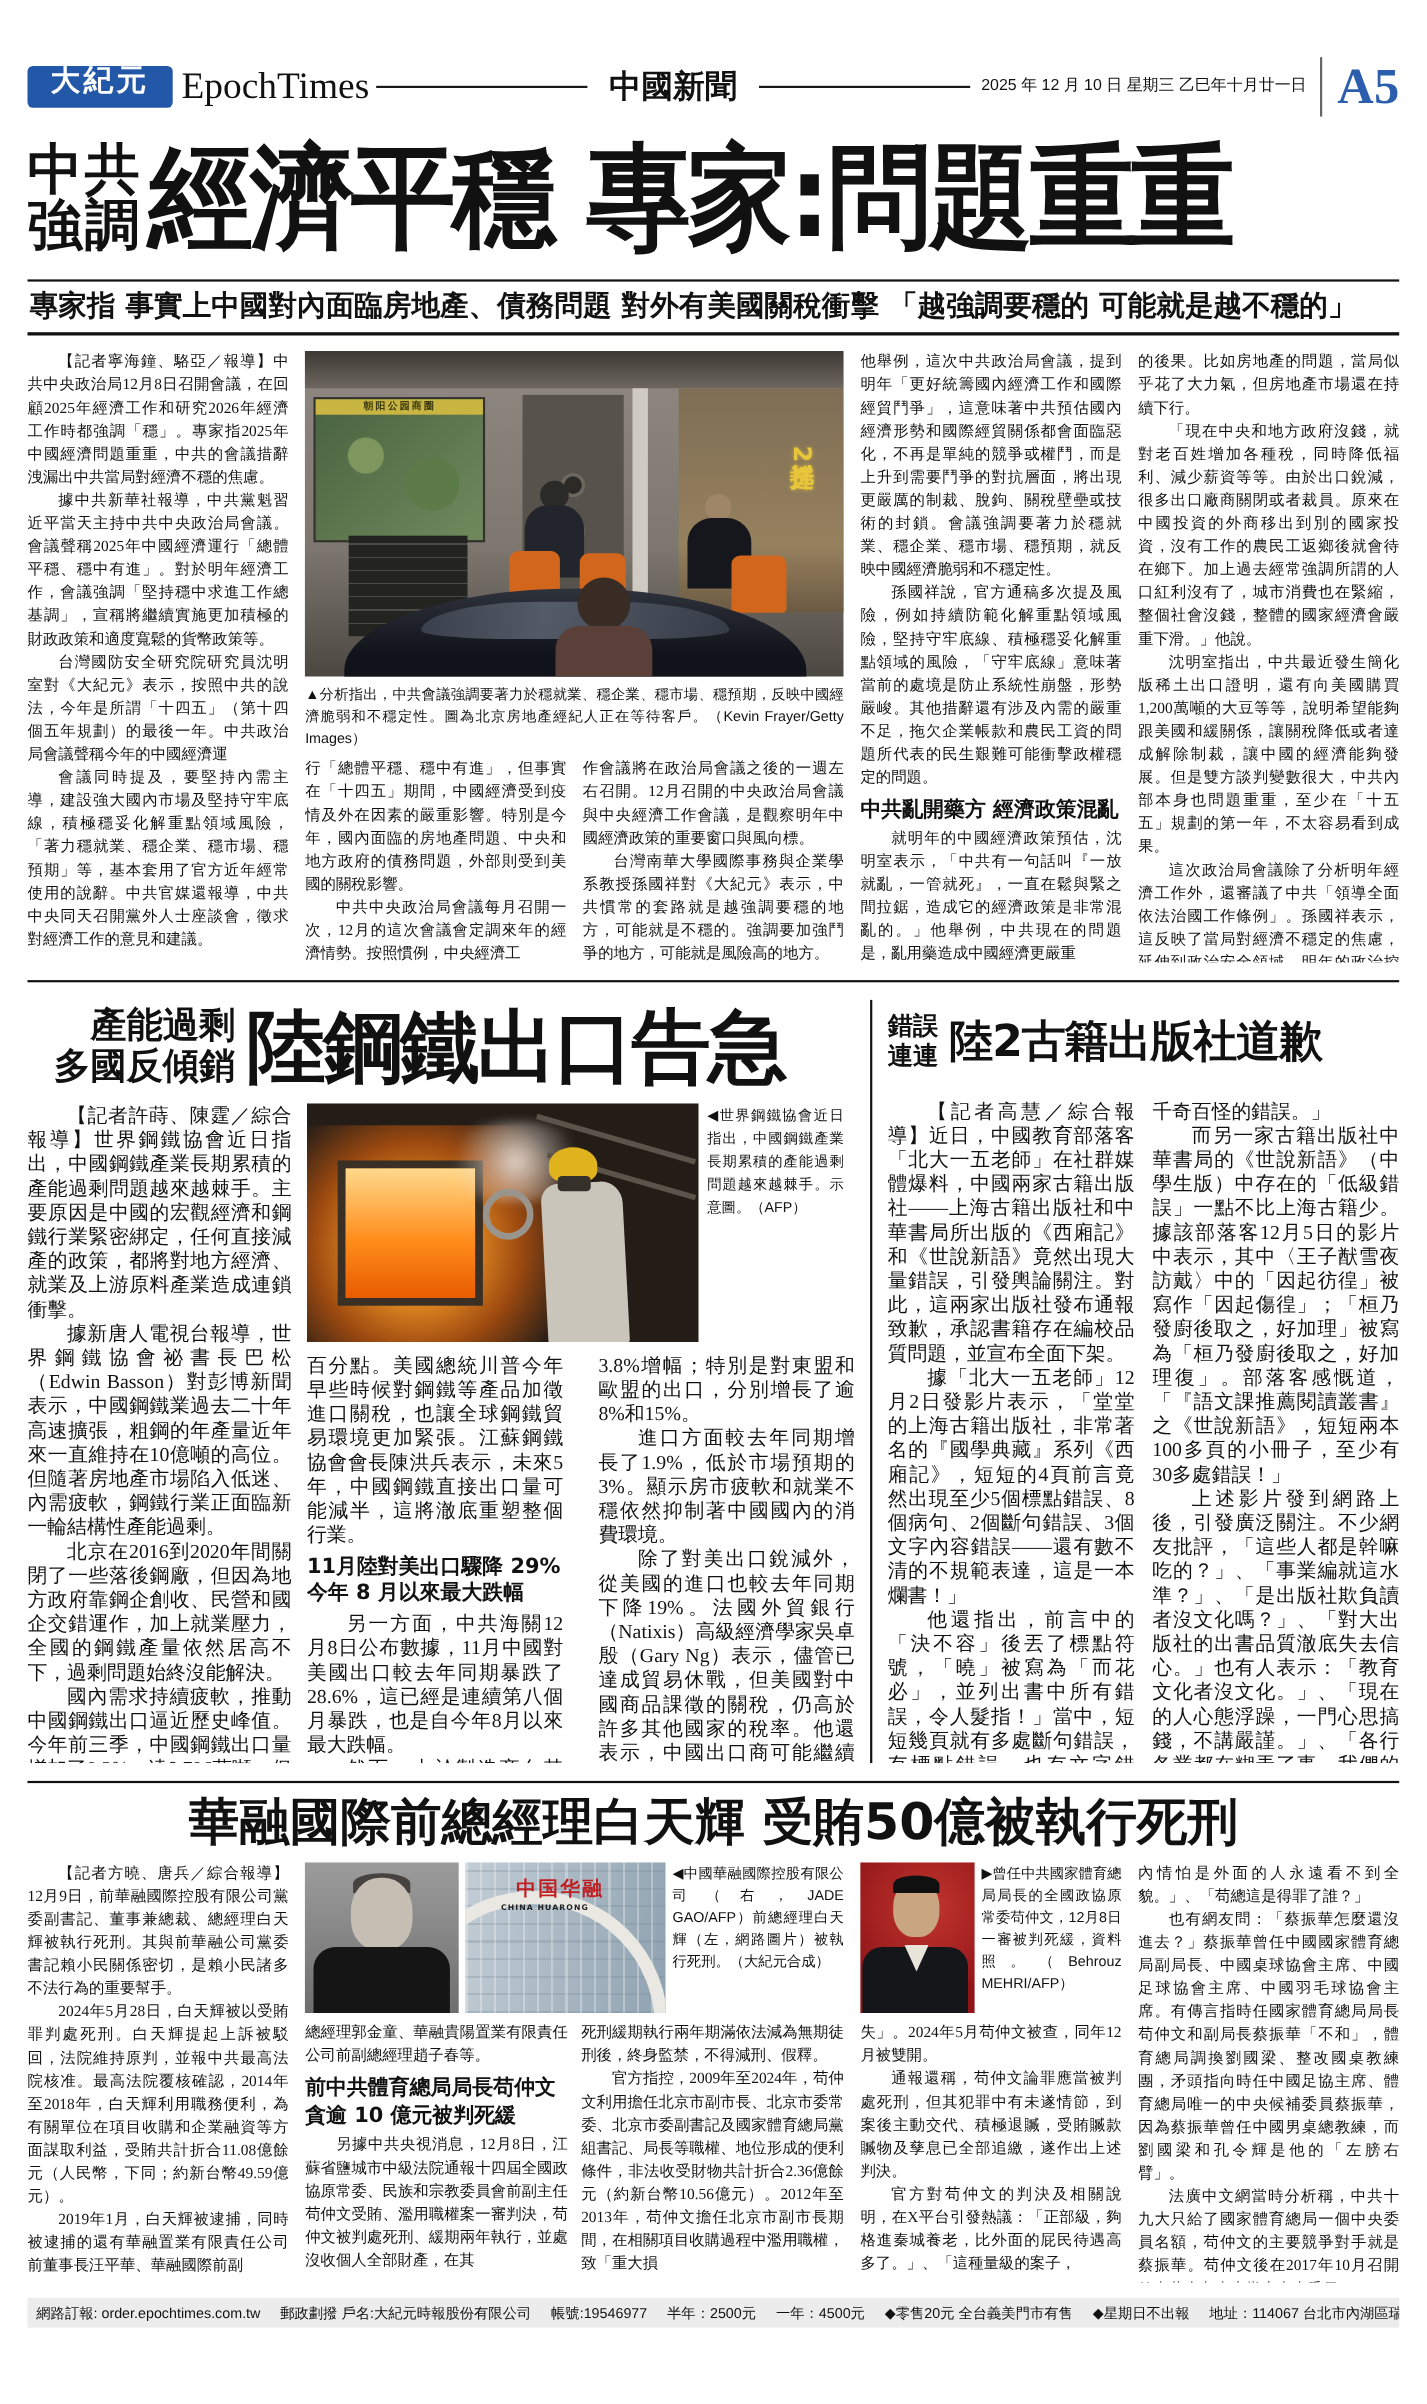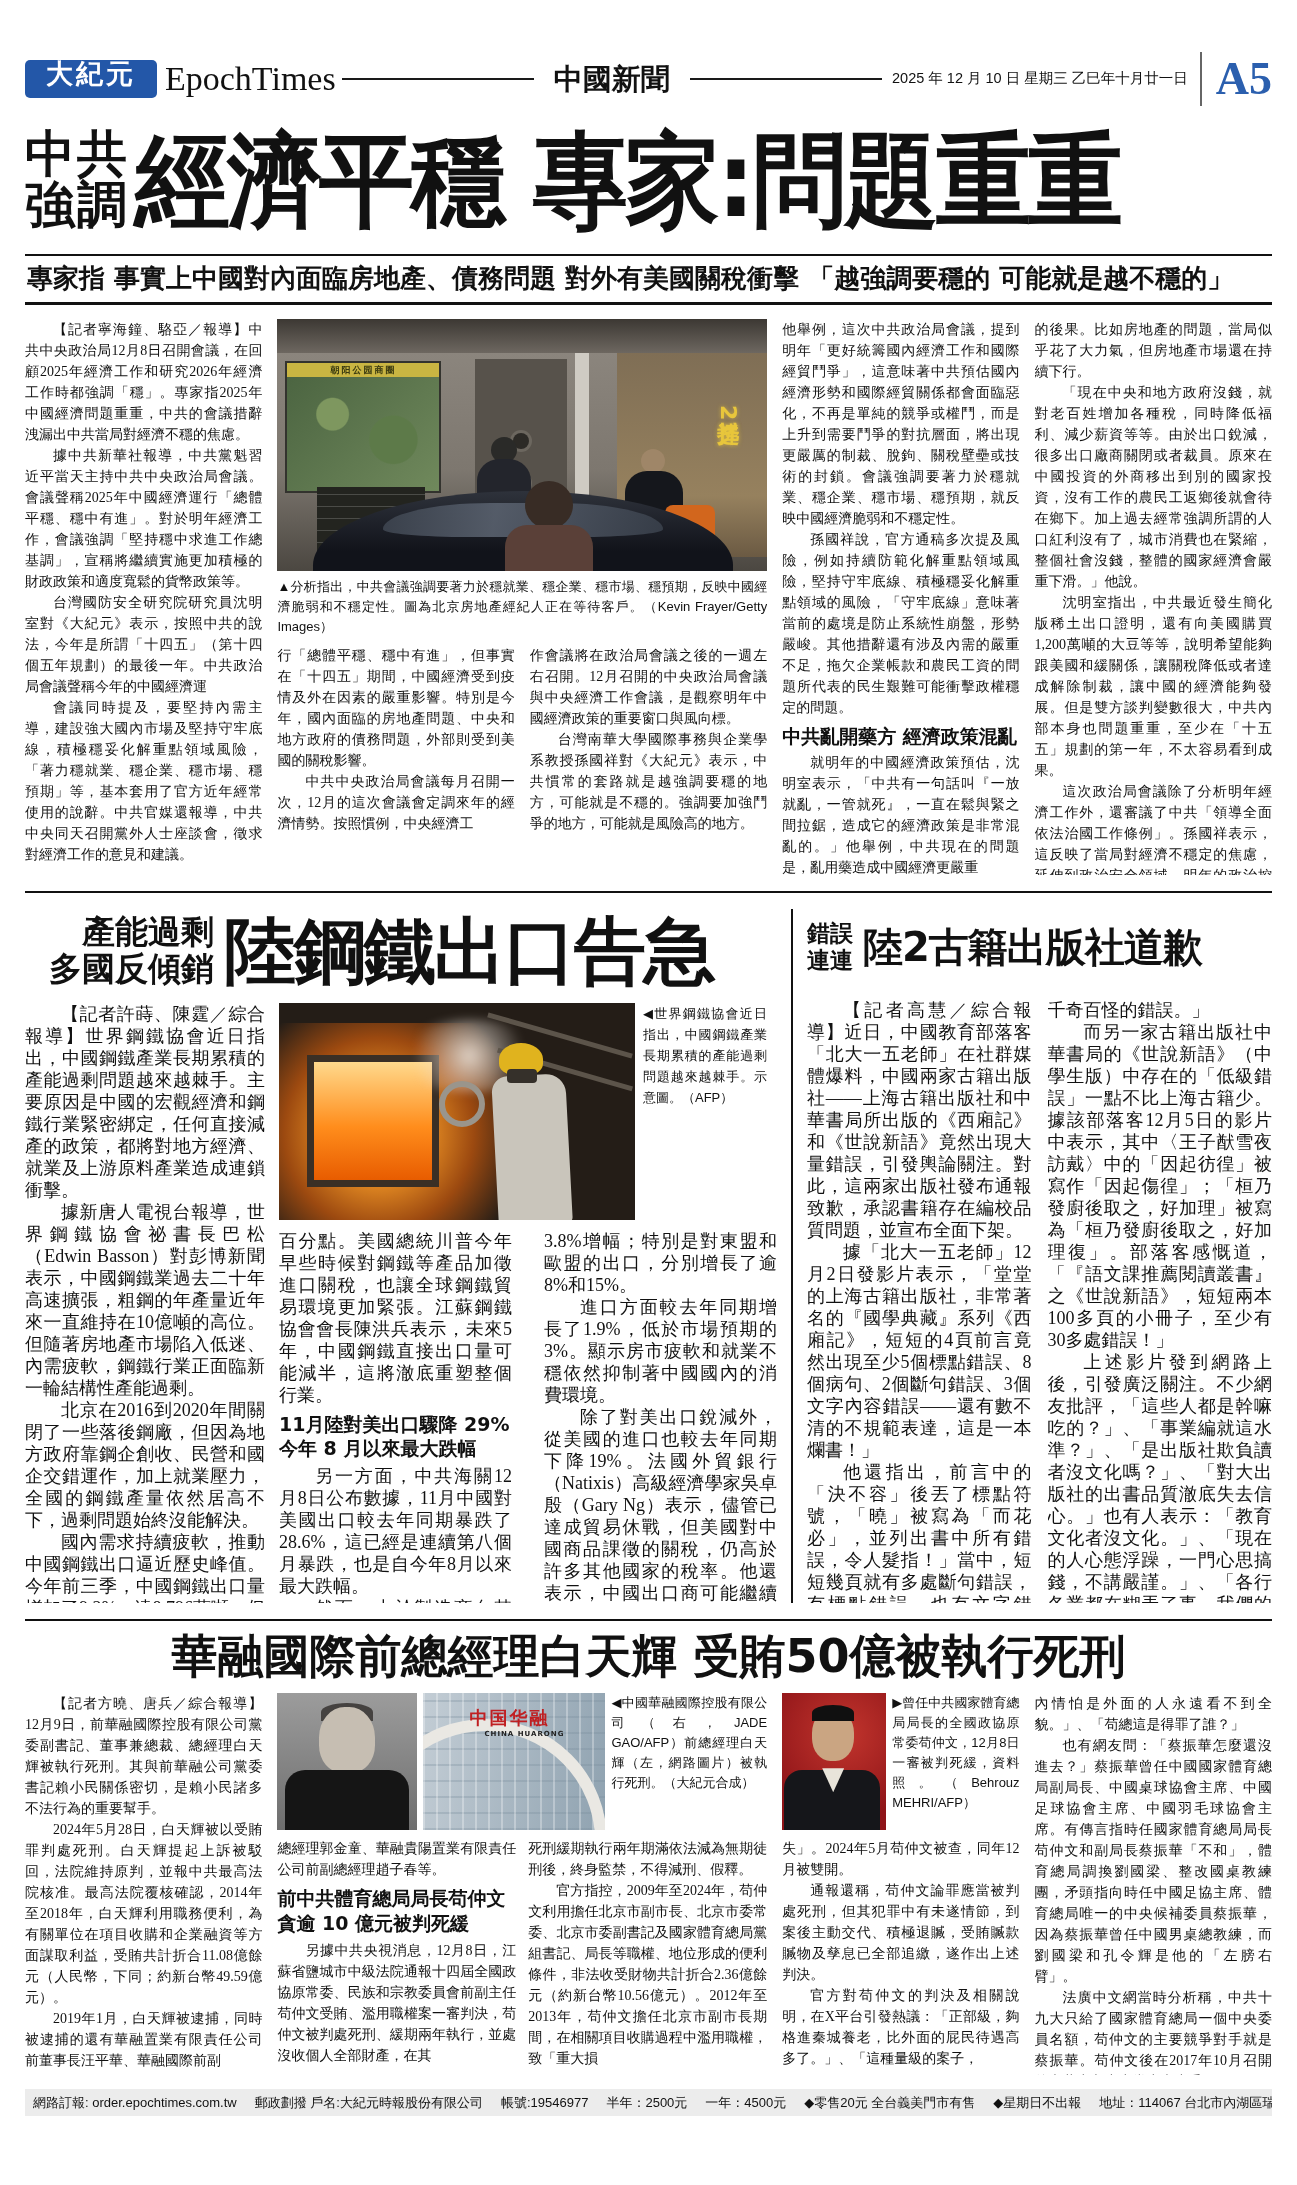--- a/index.html
+++ b/index.html
@@ -71,21 +71,21 @@
   .hua .midcols{margin-top:8px;gap:12px;}
   .col4wrap{display:flex;flex-direction:column;overflow:hidden;}
   .hua-top2{display:flex;gap:6px;height:137px;flex:0 0 auto;margin-bottom:8px;}
   .hua-top2 .caption{flex:1;margin-top:0;}
   .col5{display:flex;flex-direction:column;}
   
   .pfooter{margin-top:14px;background:#ececec;height:27px;display:flex;align-items:center;
      font:400 13px/1 "Liberation Sans","DejaVu Sans",sans-serif;padding:0 8px;gap:18px;white-space:nowrap;overflow:hidden;}
   
   .photo{position:relative;overflow:hidden;background:#777;}
-  .lead-photo{height:252px;flex:0 0 auto;background:linear-gradient(180deg,#8f8981 0%,#7d776f 60%,#4b4741 100%);}
+  .lead-photo{height:296px;flex:0 0 auto;background:linear-gradient(180deg,#8f8981 0%,#7d776f 60%,#4b4741 100%);}
   .lp-ceiling{position:absolute;left:0;top:0;right:0;height:34px;background:linear-gradient(#3c3833,#6d6760);}
   .lp-map{position:absolute;left:8px;top:42px;width:152px;height:128px;background:
       radial-gradient(circle at 30% 40%,#7e975f 0 12%,transparent 13%),
       radial-gradient(circle at 70% 60%,#5d7a49 0 18%,transparent 19%),
       linear-gradient(135deg,#4a6340,#70895c);border:2px solid #33332e;}
   .lp-map-strip{position:absolute;left:0;top:0;right:0;height:14px;background:#c9b542;
       color:#3a3a10;font:700 9px/14px "DejaVu Sans",sans-serif;text-align:center;letter-spacing:2px;}
   .lp-board{position:absolute;left:40px;top:168px;width:108px;height:92px;background:#23241f;
       background-image:repeating-linear-gradient(0deg,rgba(255,255,255,.18) 0 1px,transparent 1px 12px);}
   .lp-door{position:absolute;left:198px;top:40px;width:92px;height:196px;background:#57524b;}
@@ -114,21 +114,21 @@
   .sp-disc{position:absolute;right:150px;top:78px;width:34px;height:34px;border:6px solid #9a958c;border-radius:50%;background:transparent;}
   .man-photo{width:140px;flex:0 0 auto;background:linear-gradient(180deg,#9c9c9c,#6e6e6e);}
   .mp-head{position:absolute;left:42px;top:14px;width:56px;height:66px;background:#c6beb2;border-radius:46% 46% 42% 42%;}
   .mp-hair{position:absolute;left:44px;top:10px;width:52px;height:18px;background:#454240;border-radius:50% 50% 0 0;}
   .mp-body{position:absolute;left:8px;bottom:0;width:124px;height:60px;background:#151515;border-radius:20px 20px 0 0;}
   .bldg-photo{width:182px;flex:0 0 auto;background:linear-gradient(100deg,#c3cdd5,#8fa2b0);}
   .bp-glass{position:absolute;inset:0;background:repeating-linear-gradient(90deg,rgba(255,255,255,.3) 0 2px,transparent 2px 13px),
       repeating-linear-gradient(0deg,rgba(120,140,155,.3) 0 2px,transparent 2px 16px);}
   .bp-arc{position:absolute;left:-60px;top:26px;width:220px;height:220px;border:12px solid #eae8e3;border-radius:50%;}
   .bp-sign{position:absolute;left:46px;top:16px;color:#c01f22;font:900 18px/1 "DejaVu Sans",sans-serif;letter-spacing:2px;}
-  .bp-sign-en{position:absolute;left:61px;top:38px;color:#222;font:700 7px/1 "DejaVu Sans",sans-serif;letter-spacing:1px;}
+  .bp-sign-en{position:absolute;left:32px;top:38px;color:#222;font:700 7px/1 "DejaVu Sans",sans-serif;letter-spacing:1px;}
   .gou-photo{width:104px;flex:0 0 auto;background:radial-gradient(circle at 60% 30%,#c2352d,#8e1418 75%);}
   .gp-suit{position:absolute;left:2px;bottom:0;width:96px;height:60px;background:#15161a;border-radius:18px 18px 0 0;}
   .gp-shirt{position:absolute;left:40px;bottom:38px;width:22px;height:24px;background:#e8e4da;clip-path:polygon(0 0,100% 0,50% 100%);}
   .gp-head{position:absolute;left:30px;top:16px;width:42px;height:52px;background:#caa582;border-radius:46% 46% 44% 44%;}
   .gp-hair{position:absolute;left:30px;top:12px;width:42px;height:16px;background:#101010;border-radius:50% 50% 0 0;}
 </style>
 </head>
 <body>
 
 <div class="page">

